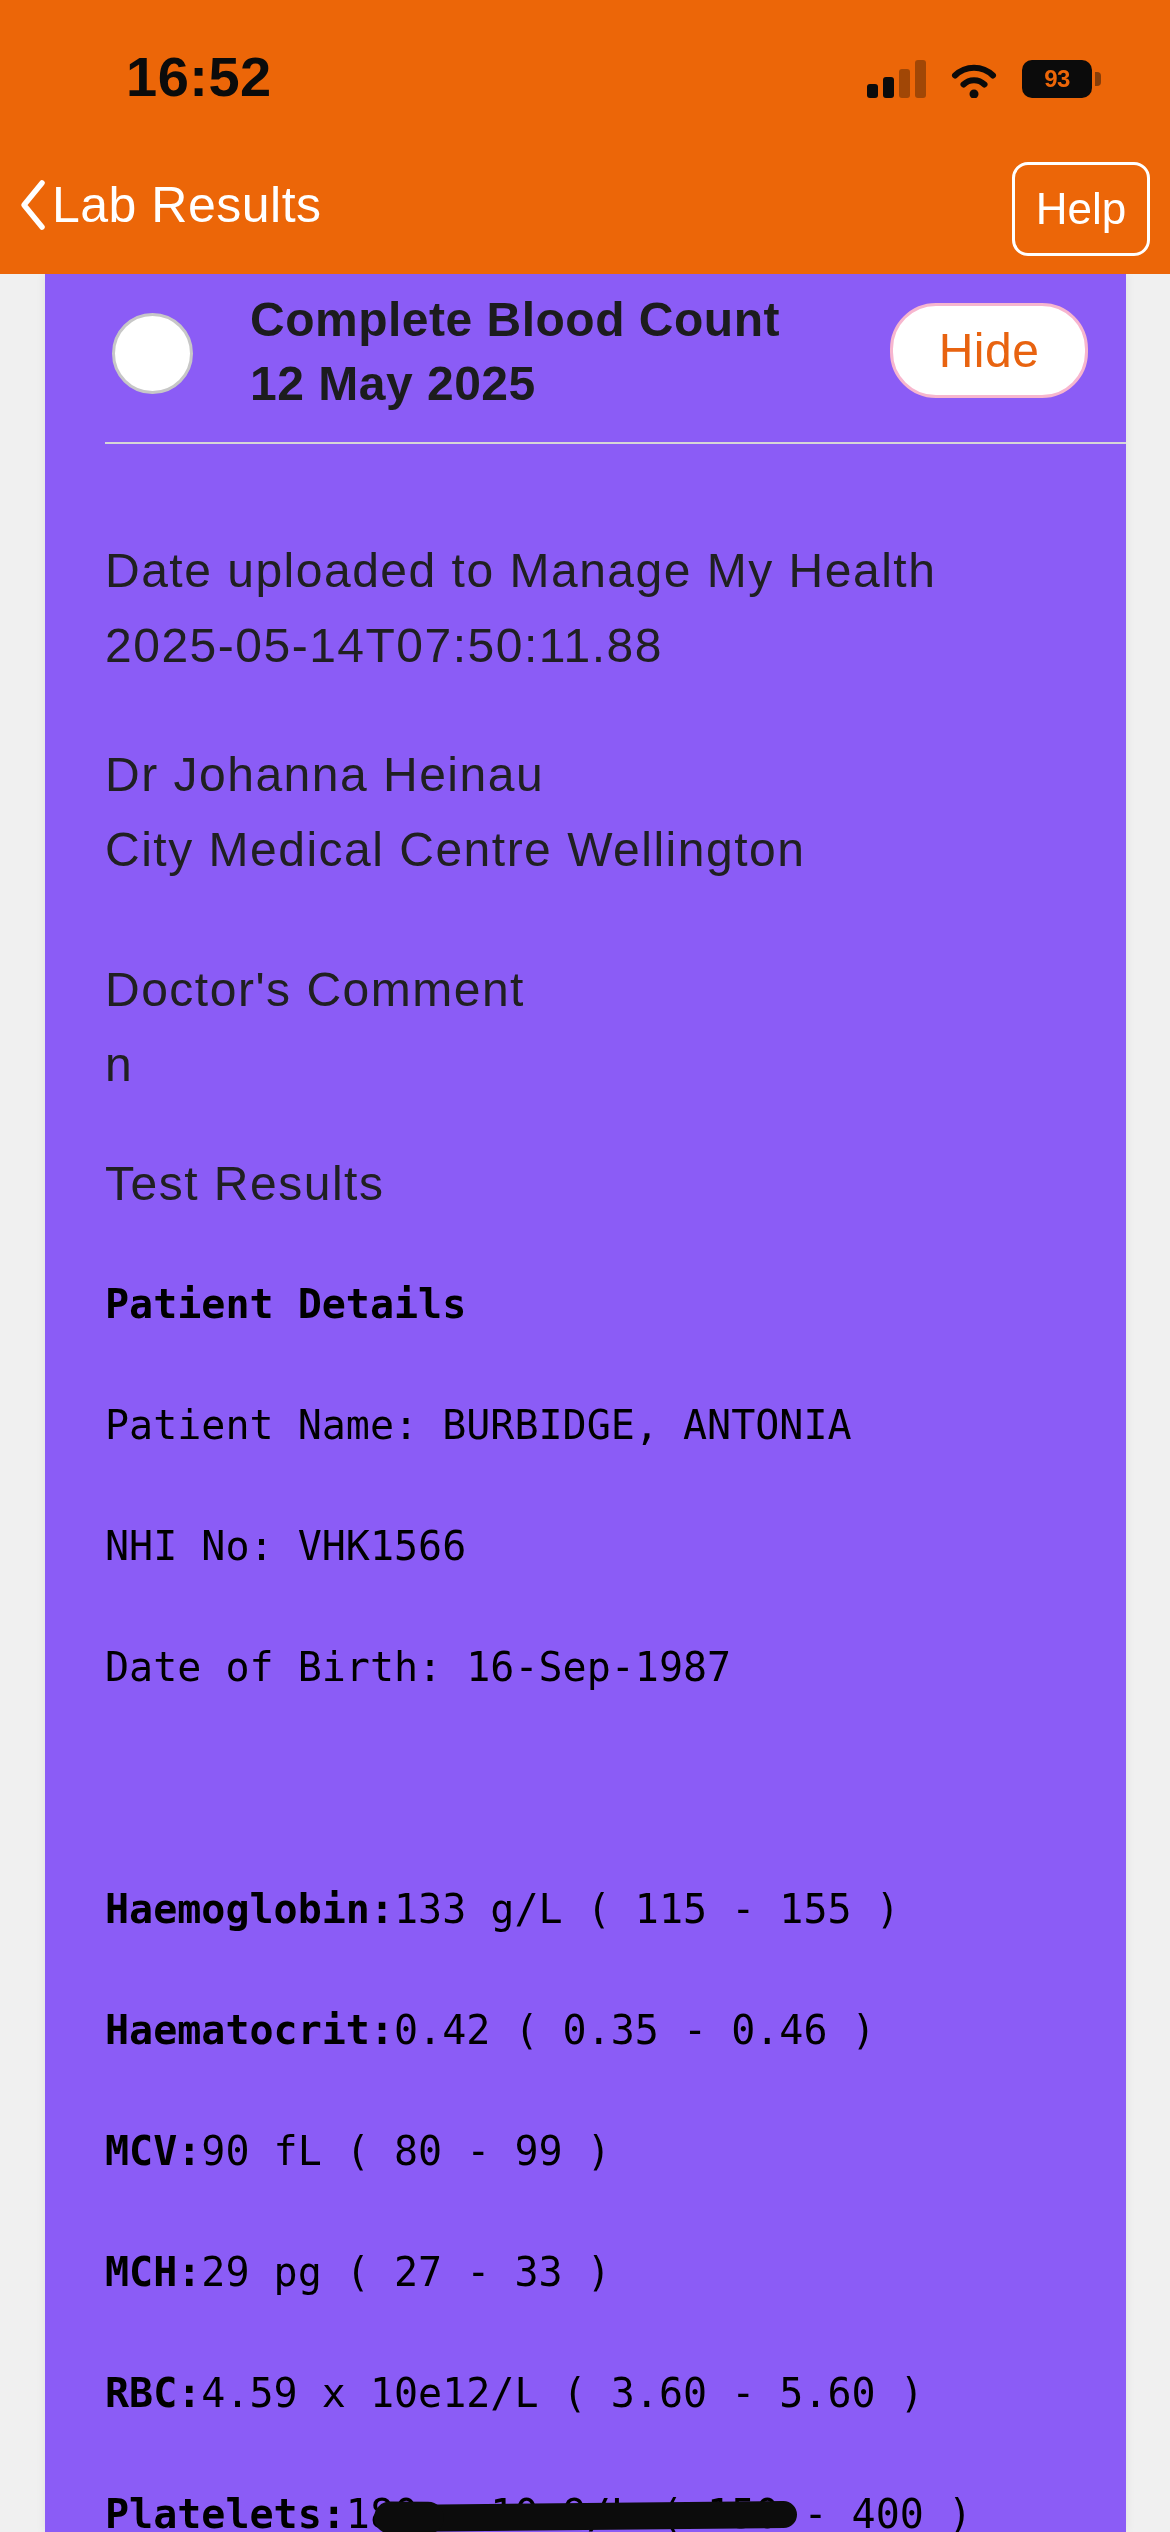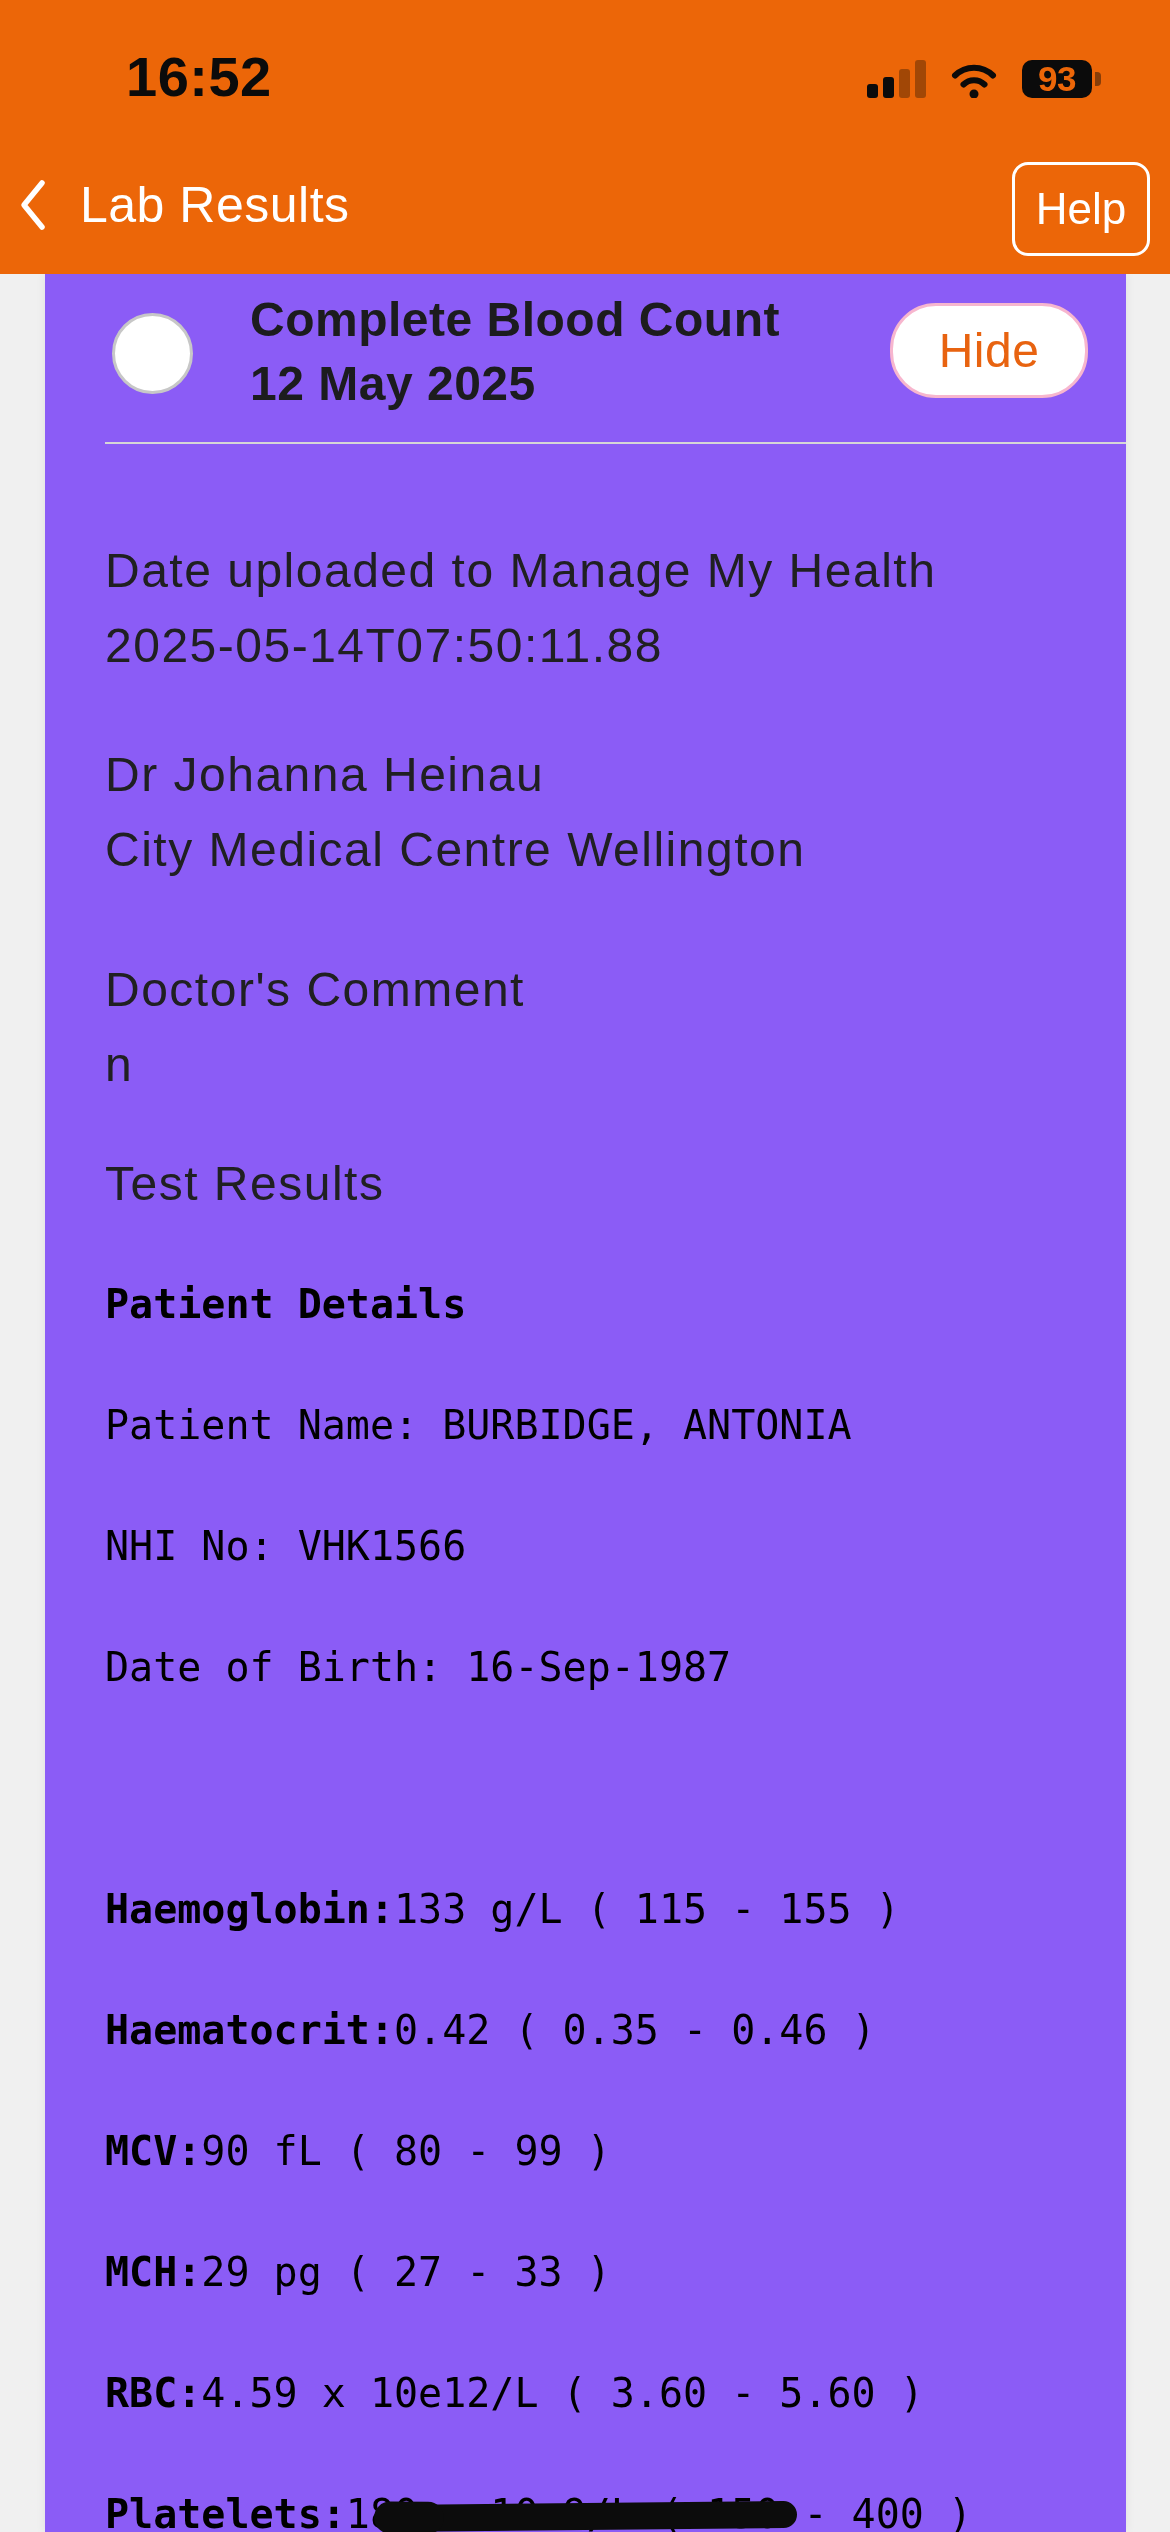--- a/index.html
+++ b/index.html
@@ -21,24 +21,24 @@
   .status-icons{position:absolute;right:78px;top:56px;height:42px;display:flex;align-items:flex-end;gap:22px;}
   .sig{display:flex;align-items:flex-end;gap:5px;height:38px;}
   .sig i{display:block;width:11px;border-radius:3px;background:#0b0b0b;}
   .sig i:nth-child(1){height:14px;}
   .sig i:nth-child(2){height:21px;}
   .sig i:nth-child(3){height:29px;background:rgba(40,20,5,.38);}
   .sig i:nth-child(4){height:38px;background:rgba(40,20,5,.38);}
   .wifi{width:52px;height:40px;}
   .batt{position:relative;width:70px;height:38px;background:#0b0b0b;border-radius:10px;
         display:flex;align-items:center;justify-content:center;}
-  .batt .pct{color:#EC6608;font-size:35px;font-weight:700;letter-spacing:-0.5px;}
+  .batt .pct{color:#EC6608;font-size:24px;font-weight:700;letter-spacing:-0.5px;}
   .batt .nub{position:absolute;right:-9px;top:12px;width:6px;height:14px;border-radius:0 4px 4px 0;background:rgba(11,11,11,.45);}
   .nav-row{position:absolute;left:0;top:150px;width:1170px;height:124px;}
-  .back{position:absolute;left:18px;top:26px;display:flex;align-items:center;gap:32px;cursor:pointer;}
+  .back{position:absolute;left:18px;top:26px;display:flex;align-items:center;gap:4px;cursor:pointer;}
   .back svg{display:block;}
   .back-label{font-size:50px;color:#fff;font-weight:400;letter-spacing:.5px;}
   .help-btn{
     position:absolute;right:20px;top:12px;width:132px;height:88px;
     border:3.5px solid #fff;border-radius:16px;background:transparent;
     color:#fff;font-size:44px;font-family:"Liberation Sans",sans-serif;
     display:flex;align-items:center;justify-content:center;cursor:pointer;
   }
   
   .panel{

